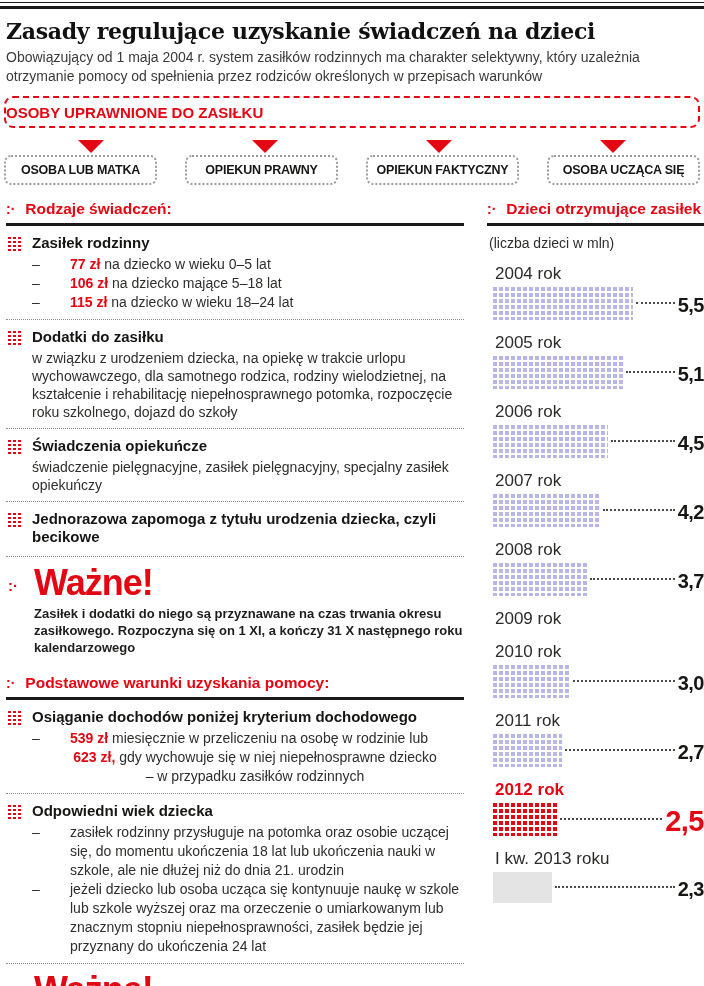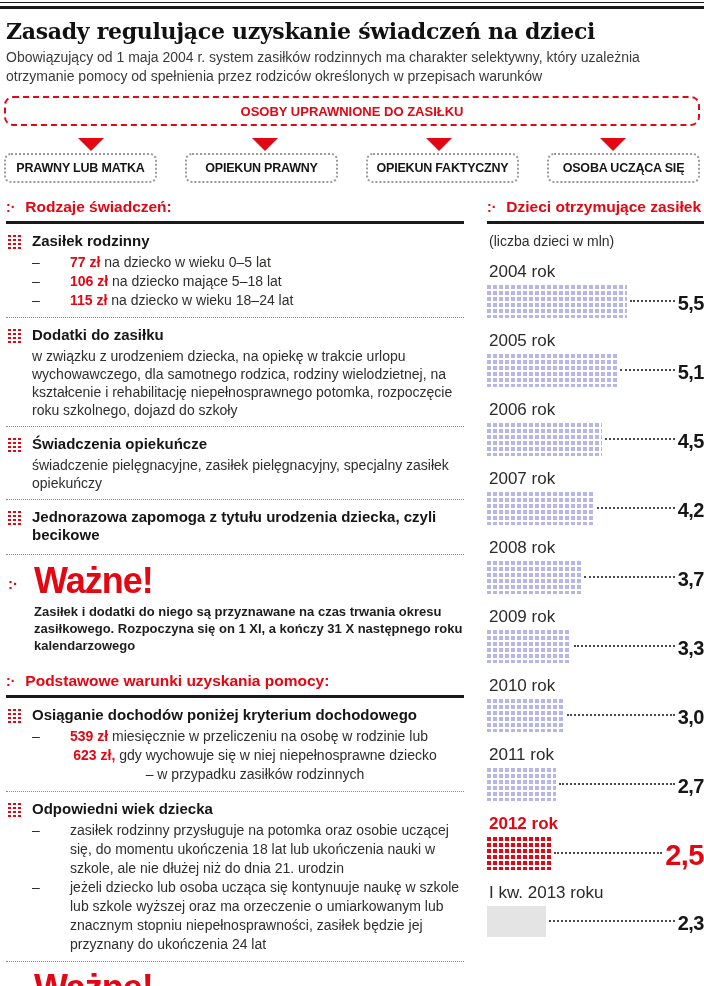--- a/index.html
+++ b/index.html
@@ -8,21 +8,21 @@
   
   .rule-thin{position:absolute;top:2px;left:0;width:704px;height:1px;background:#1a1a1a;}
   .rule-thick{position:absolute;top:6px;left:0;width:704px;height:3px;background:#1a1a1a;}
 
   .page-title{font-family:"DejaVu Serif",serif;font-weight:bold;font-size:22px;
               color:#111;margin:18px 6px 4px;letter-spacing:-0.3px;}
   .intro{font-size:14px;line-height:19px;color:#3a3a39;margin:2px 6px 10px;max-width:694px;}
 
   
   .banner{margin:4px 4px 12px;border:2px dashed #e30613;border-radius:9px;
-          text-align:center;padding:6px 0 5px;color:#e30613;font-weight:bold;font-size:13px;}
+          text-align:left;padding:6px 0 5px;color:#e30613;font-weight:bold;font-size:15px;}
   .arrows{display:flex;margin:3px 4px 0;}
   .arrow-slot{flex:1;display:flex;justify-content:center;}
   .tri{width:0;height:0;border-left:13px solid transparent;border-right:13px solid transparent;
        border-top:13px solid #e30613;}
   .boxes{display:flex;gap:28px;margin:2px 4px 0;}
   .elig-box{flex:1;border:2px dotted #9b9b9b;border-radius:7px;text-align:center;
             font-weight:bold;font-size:12.5px;letter-spacing:-0.2px;padding:6px 2px;color:#161615;}
 
   
   .cols{display:flex;margin-top:15px;padding-left:6px;}
@@ -52,21 +52,21 @@
   .para{font-size:14px;line-height:18px;}
   .sep{border-bottom:1px dotted #8a8a8a;margin-top:7px;}
 
   .wazne{display:flex;margin-top:6px;}
   .wazne .marker{width:26px;margin:14px 0 0 2px;font-size:15px;}
   .wazne-heading{color:#e30613;font-weight:bold;font-size:36px;line-height:40px;letter-spacing:-1px;}
   .wazne-body{font-weight:bold;font-size:13px;line-height:17px;color:#1d1d1c;max-width:440px;margin-top:2px;}
 
   
   .unit-note{font-size:14px;color:#2e2e2d;margin:9px 0 0 2px;}
-  .chart-row{margin-top:0;}
+  .chart-row{margin-top:0;margin-left:6px;}
   .year{font-size:17px;color:#2b2b2a;margin:13px 0 3px 2px;line-height:20px;}
   .bar-line{display:flex;align-items:center;}
   .bar{height:33px;flex:none;
        background:
          repeating-linear-gradient(to right, rgba(0,0,0,0) 0 4px, #fff 4px 6px),
          repeating-linear-gradient(to bottom, #b6b6e8 0 4px, #fff 4px 6px);}
   .leader{flex:1;border-bottom:2px dotted #4a4a4a;margin:0 3px 2px 3px;}
   .val{font-weight:bold;font-size:20px;line-height:1;color:#161615;letter-spacing:-0.5px;
        margin-bottom:-2px;flex:none;}
   .chart-row.highlight .year{color:#e30613;font-weight:bold;}
@@ -97,21 +97,21 @@
       </div>
     <div class="arrow-slot">
         <div class="tri"></div>
       </div>
     <div class="arrow-slot">
         <div class="tri"></div>
       </div>
   </div>
 
   <div class="boxes">
-    <div class="elig-box">PRAWNY LUB MATKA</div>
+    <div class="elig-box">OSOBA LUB MATKA</div>
     <div class="elig-box">OPIEKUN PRAWNY</div>
     <div class="elig-box">OPIEKUN FAKTYCZNY</div>
     <div class="elig-box">OSOBA UCZĄCA SIĘ</div>
   </div>
 
   <div class="cols">
 
     <div class="left">
 
       <div class="sec-header">
@@ -277,25 +277,20 @@
     <div class="year">2008 rok</div>
     <div class="bar-line">
       <div class="bar" style="width: 94px;"></div>
       <div class="leader"></div>
       <div class="val">3,7</div>
     </div>
   </div>
 
   <div class="chart-row">
     <div class="year">2009 rok</div>
-    <div class="bar-line">
-      <div class="bar" style="width: 84px;"></div>
-      <div class="leader"></div>
-      <div class="val">3,3</div>
-    </div>
   </div>
 
   <div class="chart-row">
     <div class="year">2010 rok</div>
     <div class="bar-line">
       <div class="bar" style="width: 77px;"></div>
       <div class="leader"></div>
       <div class="val">3,0</div>
     </div>
   </div>

